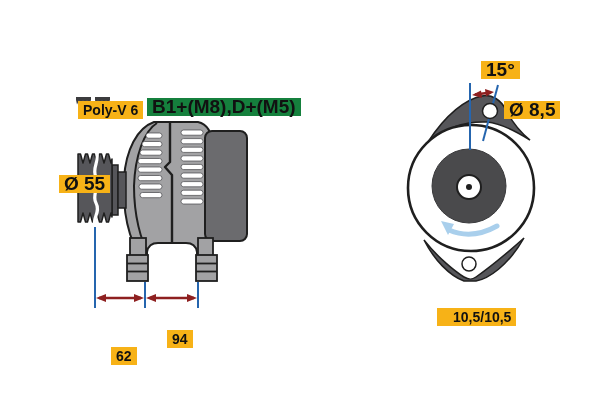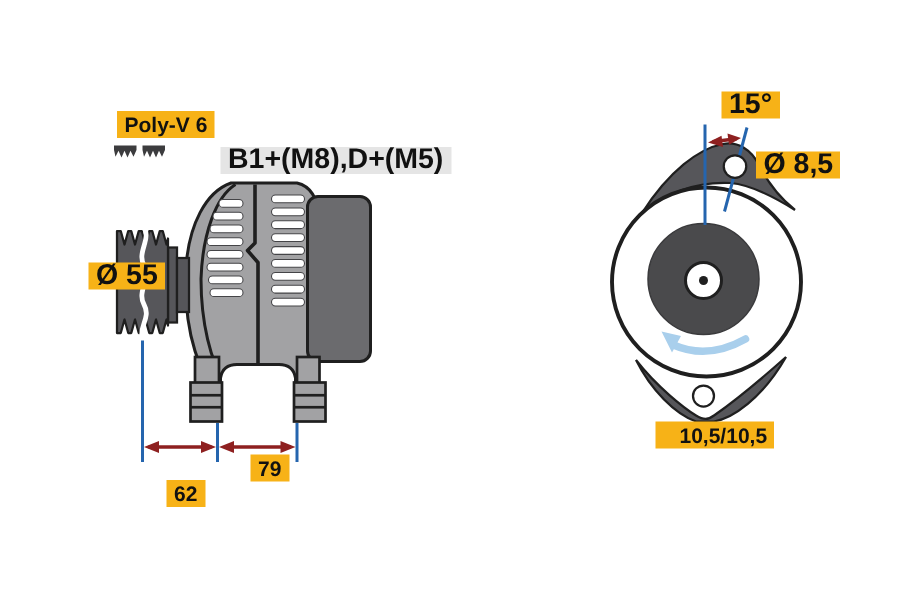--- a/index.html
+++ b/index.html
@@ -6,22 +6,22 @@
   .canvas {
     position:relative; width:600px; height:400px; background:#ffffff;
     font-family:"Liberation Sans", sans-serif; overflow:hidden;
   }
   .canvas svg { position:absolute; left:0; top:0; }
   .lbl {
     position:absolute; font-weight:bold; font-size:19px; color:#111;
     padding:1px 5px; line-height:16px; white-space:nowrap;
   }
   .lbl-yellow { background:#F7B217; }
-  .lbl-blue   { background:#e5e5e5; }
-  .sz14 { font-size:14px; }
+  .lbl-blue   { background:#15803d; }
+  .sz14 { font-size:14px;margin-top:27px; }
 </style>
 </head>
 <body>
 
 <div class="canvas">
 
   <svg width="600" height="400" viewBox="0 0 600 400">
 
     <g>
 
@@ -149,21 +149,21 @@
   </svg>
 
   <div class="lbl lbl-yellow sz14" style="left:78px; top:74px;">Poly-V 6</div>
 
   <div class="lbl lbl-blue" style="left:147px; top:98px;">B1+(M8),D+(M5)</div>
 
   <div class="lbl lbl-yellow" style="left:39px; top:175px;margin-left:20px;">Ø 55</div>
 
   <div class="lbl lbl-yellow sz14" style="left:111px; top:320px;">62</div>
 
-  <div class="lbl lbl-yellow sz14" style="left:167px; top:303px;">79</div>
+  <div class="lbl lbl-yellow sz14" style="left:167px; top:303px;">94</div>
 
   <div class="lbl lbl-yellow" style="left:481px; top:61px;">15°</div>
 
   <div class="lbl lbl-yellow" style="left:504px; top:101px;">Ø 8,5</div>
 
   <div class="lbl lbl-yellow sz14" style="left:437px; top:281px;padding-left:16px;">10,5/10,5</div>
 
 </div>
 
 </body></html>

